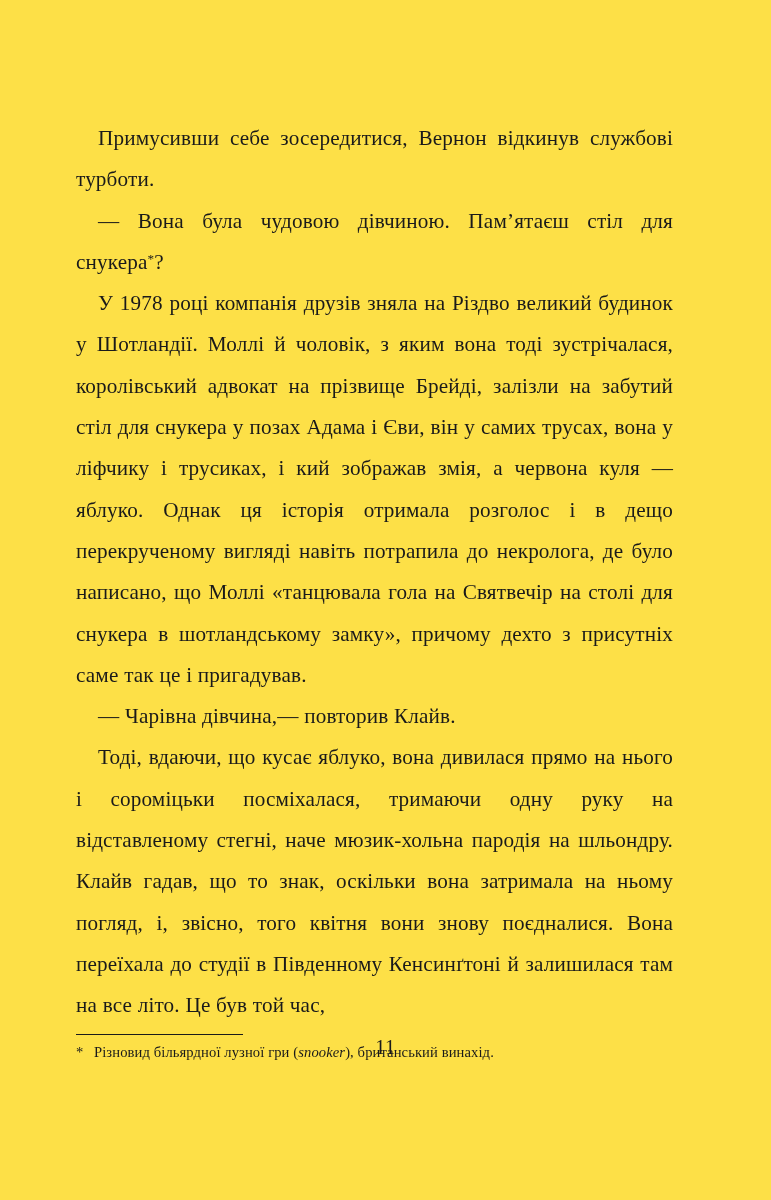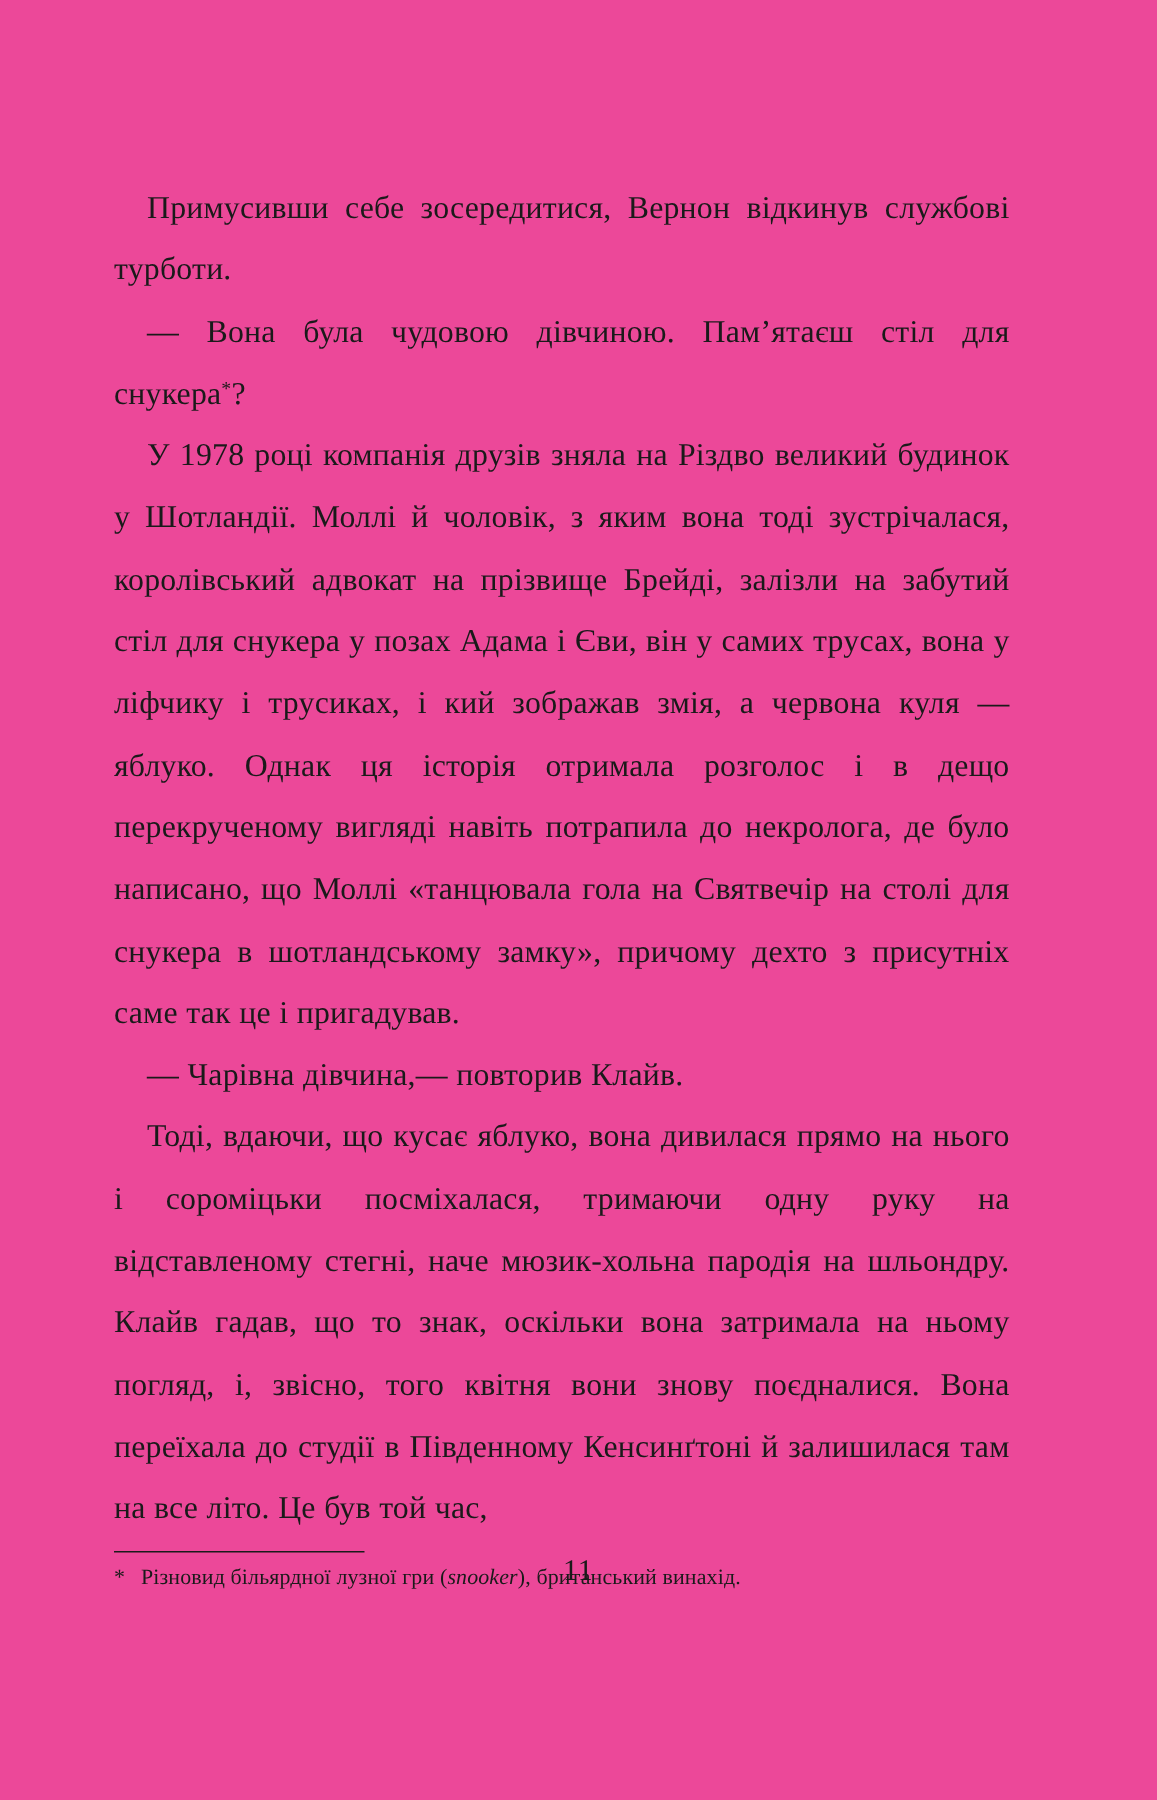--- a/index.html
+++ b/index.html
@@ -9,21 +9,21 @@
     background: #ffffff;
   }
   body {
     font-family: "Liberation Serif", "DejaVu Serif", serif;
     color: #1a1a1a;
   }
   .page {
     position: relative;
     width: 771px;
     height: 1200px;
-    background: #ec4899;
+    background: #fde047;
     overflow: hidden;
     box-sizing: border-box;
   }
   .text-block {
     position: absolute;
     left: 76px;
     top: 118px;
     width: 597px;
   }
   .para {

